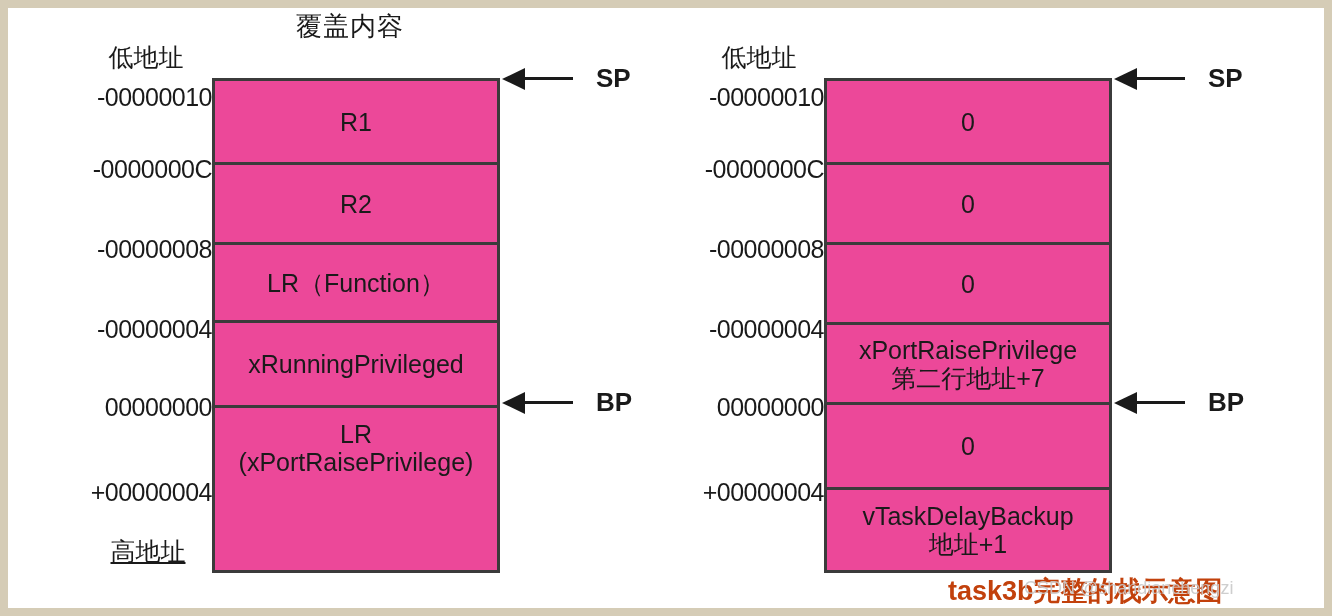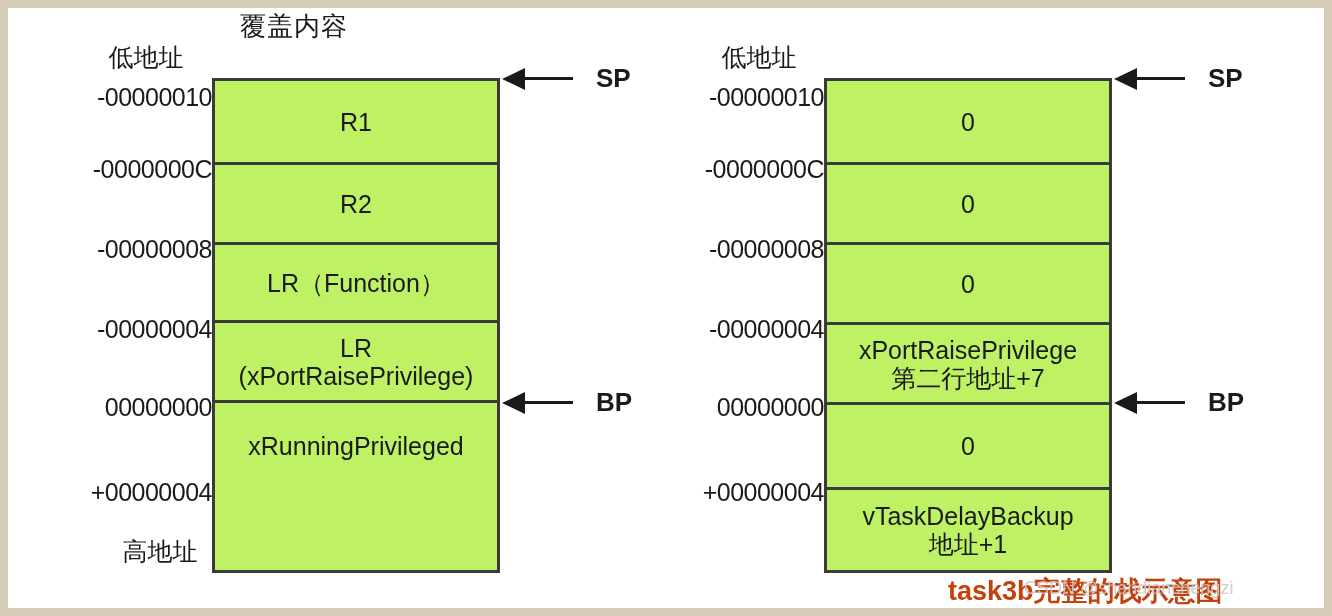--- a/index.html
+++ b/index.html
@@ -21,21 +21,21 @@
     height: 600px;
     background: #ffffff;
   }
   
   .abs { position: absolute; }
 
   
   .diagram-title {
     font-size: 26px;
     color: #1a1a1a;
-    text-align: left;
+    text-align: center;
     white-space: nowrap;
     letter-spacing: 1px;
   }
 
   
   .side-caption {
     font-size: 25px;
     color: #1a1a1a;
     white-space: nowrap;
     text-align: center;
@@ -48,21 +48,21 @@
     white-space: nowrap;
     text-align: right;
     letter-spacing: -0.5px;
   }
 
   
   .stack-table {
     position: absolute;
     border: 3px solid #3b3b3b;
     box-sizing: border-box;
-    background: #bef264;
+    background: #ec4899;
   }
   .stack-row {
     box-sizing: border-box;
     border-bottom: 3px solid #3b3b3b;
     display: flex;
     align-items: center;
     justify-content: center;
     text-align: center;
     font-size: 25px;
     color: #1a1a1a;
@@ -116,36 +116,36 @@
 <body>
 
 <div id="canvas">
 
   <div class="abs" style="left:0;top:0;width:640px;height:600px;">
 
     <div class="diagram-title abs" style="left:232px; top:1px; width:220px;">覆盖内容</div>
 
     <div class="side-caption abs" style="left:78px; top:33px; width:120px;">低地址</div>
 
-    <div class="side-caption abs" style="left:92px; top:527px; width:120px;">高地址</div>
+    <div class="side-caption abs" style="left:80px; top:527px; width:120px;text-decoration:underline;">高地址</div>
 
     <div class="addr-label abs" style="left:0px; top:75px;  width:204px;">-00000010</div>
     <div class="addr-label abs" style="left:0px; top:147px; width:204px;">-0000000C</div>
     <div class="addr-label abs" style="left:0px; top:227px; width:204px;">-00000008</div>
     <div class="addr-label abs" style="left:0px; top:307px; width:204px;">-00000004</div>
     <div class="addr-label abs" style="left:0px; top:385px; width:204px;">00000000</div>
     <div class="addr-label abs" style="left:0px; top:470px; width:204px;">+00000004</div>
 
     <div class="stack-table" style="left:204px; top:70px; width:288px; height:495px;">
       <div class="stack-row" style="height:84px;">R1</div>
       <div class="stack-row" style="height:80px;">R2</div>
       <div class="stack-row" style="height:78px;">LR（Function）</div>
+      <div class="stack-row" style="height:85px;">xRunningPrivileged</div>
       <div class="stack-row" style="height:80px;">LR
 (xPortRaisePrivilege)</div>
-      <div class="stack-row" style="height:85px;">xRunningPrivileged</div>
     </div>
 
     <div class="pointer-head abs" style="left:494px; top:60px;"></div>
     <div class="pointer-line abs" style="left:515px; top:69px; width:50px;"></div>
     <div class="pointer-label" style="left:588px; top:55px;">SP</div>
 
     <div class="pointer-head abs" style="left:494px; top:384px;"></div>
     <div class="pointer-line abs" style="left:515px; top:393px; width:50px;"></div>
     <div class="pointer-label" style="left:588px; top:379px;">BP</div>
   </div>

